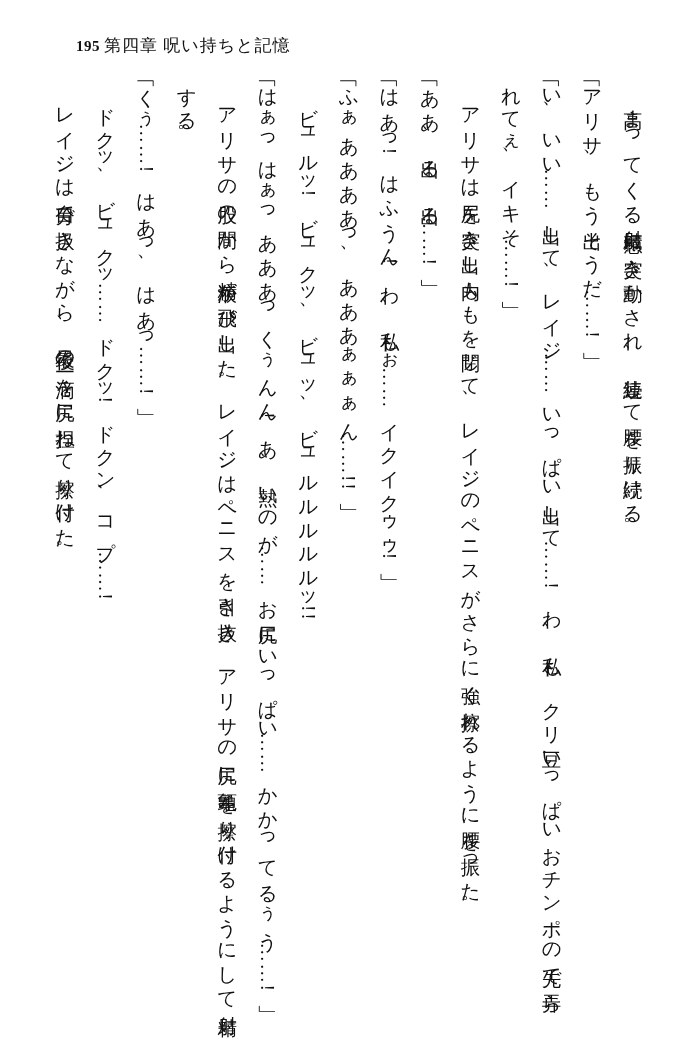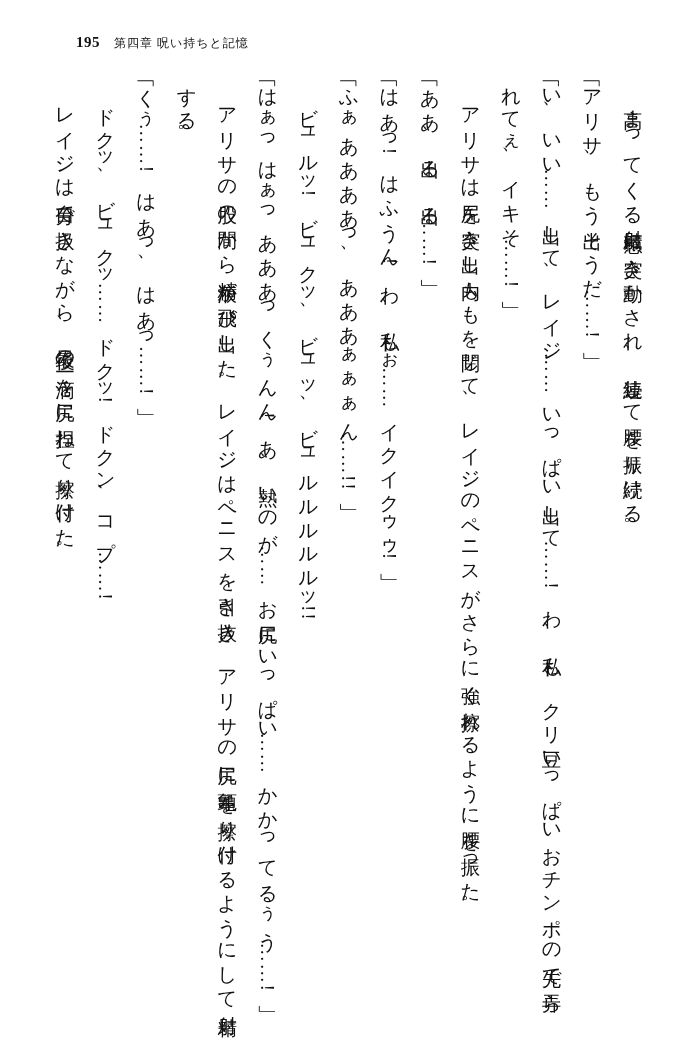--- a/index.html
+++ b/index.html
@@ -21,30 +21,30 @@
     box-sizing: border-box;
     background: #ffffff;
   }
   
   .header {
     position: absolute;
     top: 34px;
     left: 76px;
     display: flex;
     align-items: baseline;
-    gap: 14px;
+    gap: 4px;
     white-space: nowrap;
   }
   .page-number {
     font-weight: bold;
     font-size: 15px;
     letter-spacing: 0.5px;
   }
   .chapter-title {
-    font-size: 12px;
+    font-size: 17px;
     letter-spacing: 1px;
   }
   
   .body-area {
     position: absolute;
     top: 74px;
     right: 44px;
     width: 612px;
     height: 930px;
   }

